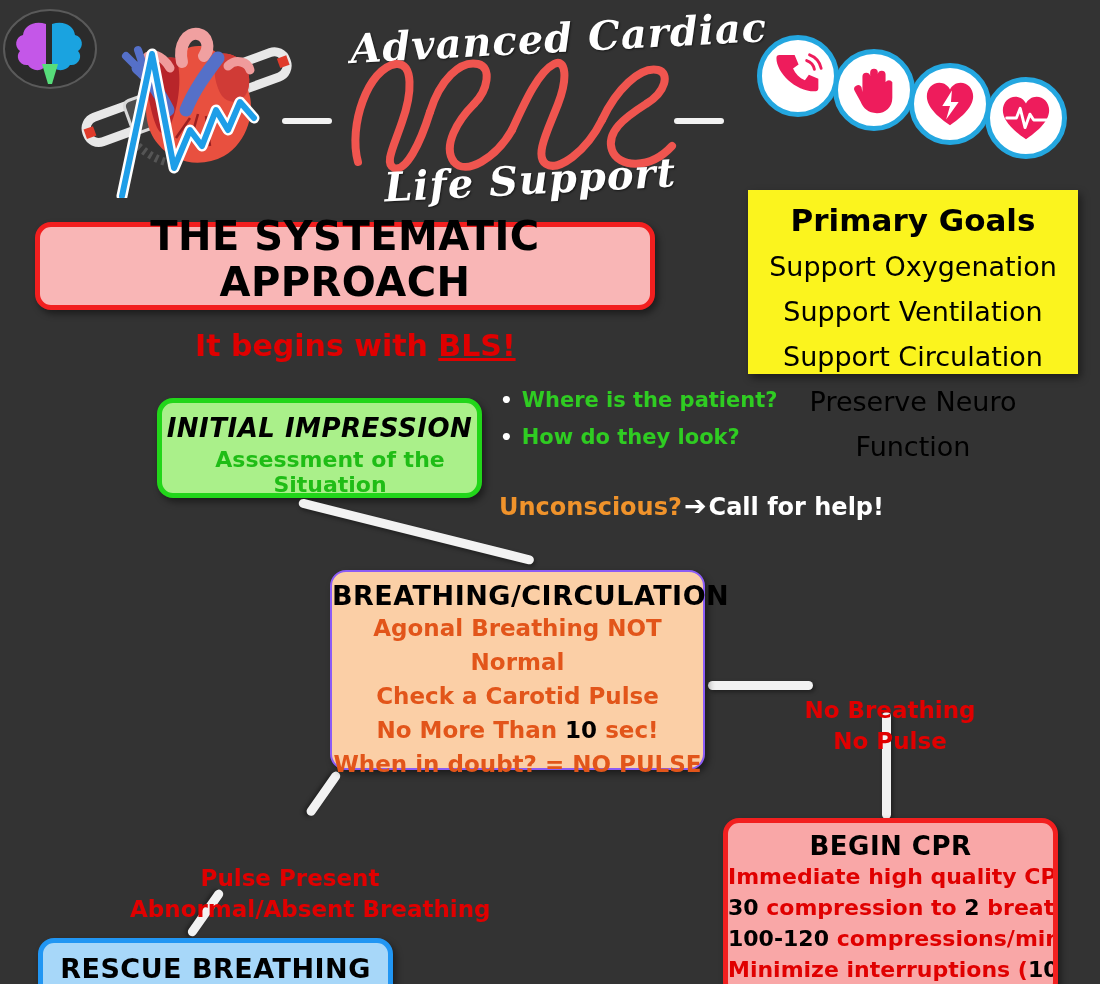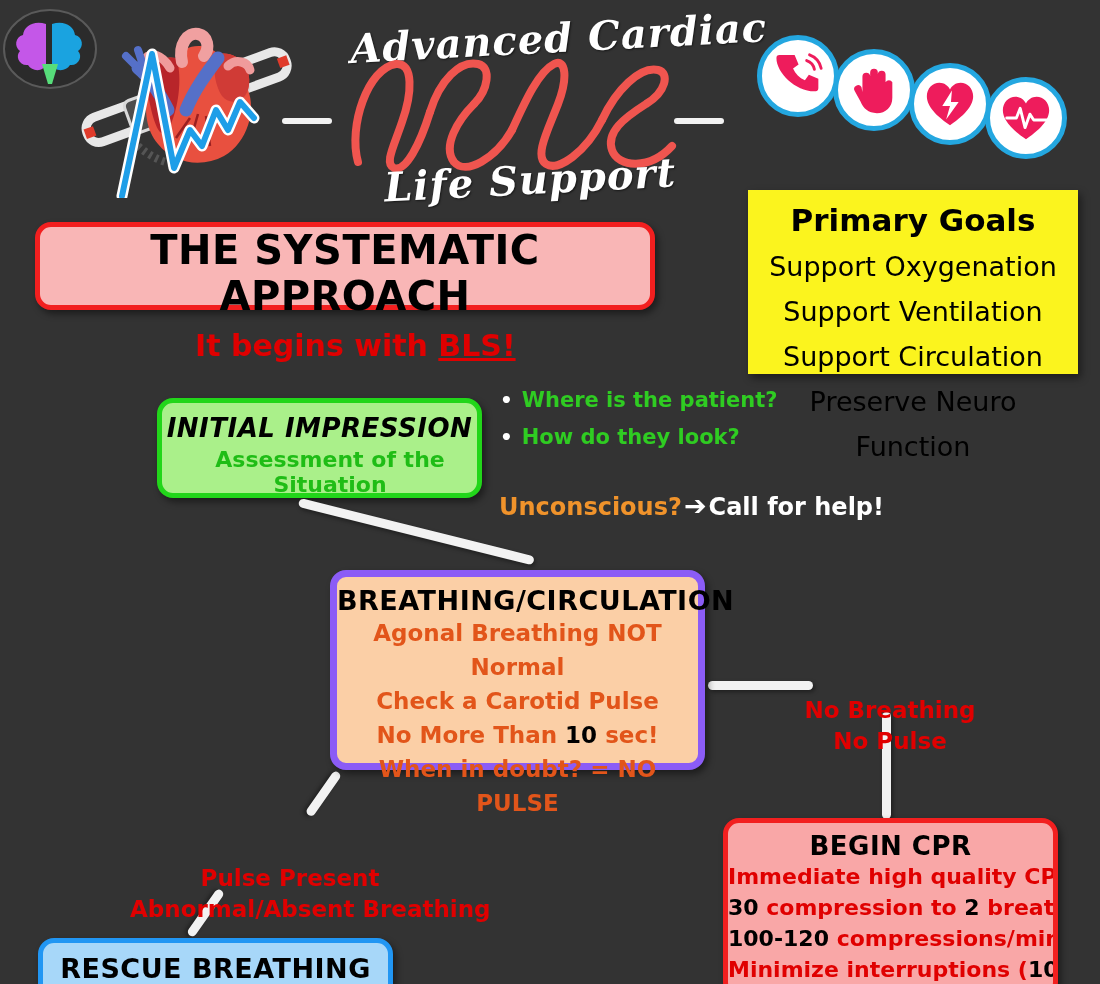--- a/index.html
+++ b/index.html
@@ -110,21 +110,21 @@
     font-family: "DejaVu Sans", sans-serif;
     font-weight: bold;
   }
 
   
   #banner-systematic {
     left: 35px; top: 222px;
     width: 620px; height: 88px;
     background: #f9b6b6;
     border: 5px solid #f21f1f;
-    display: flex; align-items: flex-start; justify-content: center;
+    display: flex; align-items: flex-end; justify-content: center;
   }
   #banner-systematic .node-title { font-size: 40px; }
 
   
   #bls-line {
     position: absolute;
     left: 195px; top: 328px;
     width: 300px;
     color: #e00000;
     font-family: "DejaVu Sans", sans-serif;
@@ -180,21 +180,21 @@
   }
   #unconscious-q { color: #f0932b; }
   #unconscious-arrow { color: #ffffff; font-size: 27px; margin: 0 2px; }
   #unconscious-call { color: #ffffff; }
 
   
   #box-breathing {
     left: 330px; top: 570px;
     width: 375px; height: 200px;
     background: #fbcfa6;
-    border: 7px solid #8b5cf6;
+    border: 2px solid #8b5cf6;
     padding-top: 8px;
   }
   #box-breathing .node-title { font-size: 27px; display: block; }
   #box-breathing .node-line  { font-size: 23px; color: #e2551a; display: block; line-height: 34px; }
   .num-black { color: #000000; }
 
   
   #box-cpr {
     left: 723px; top: 818px;
     width: 335px; height: 180px;

